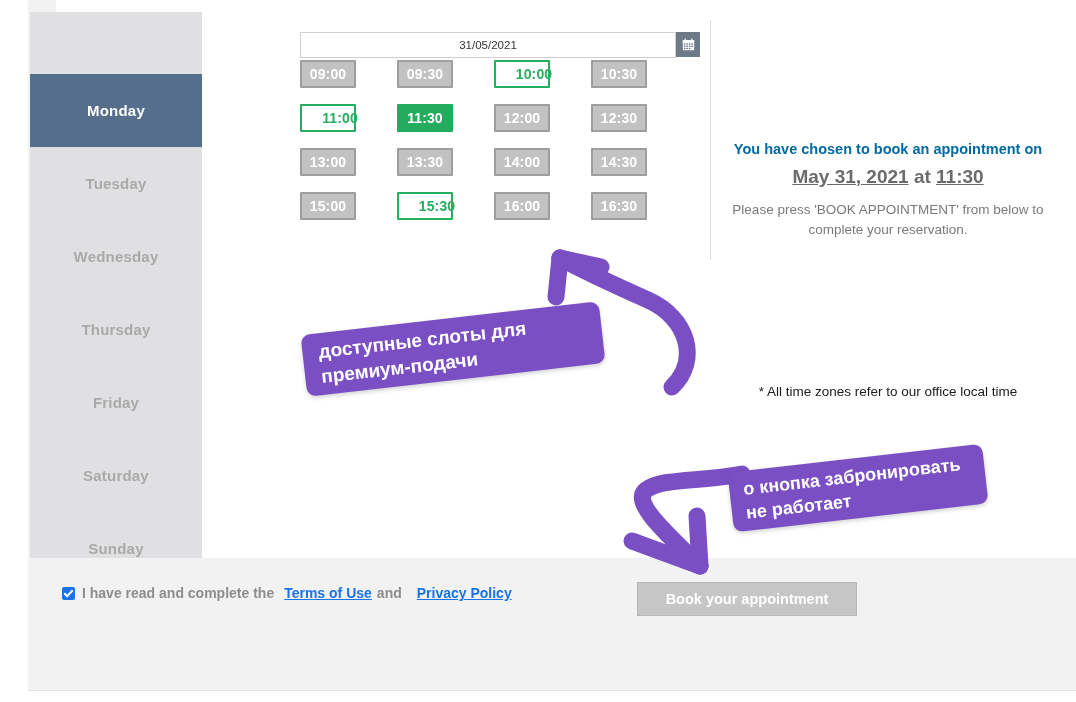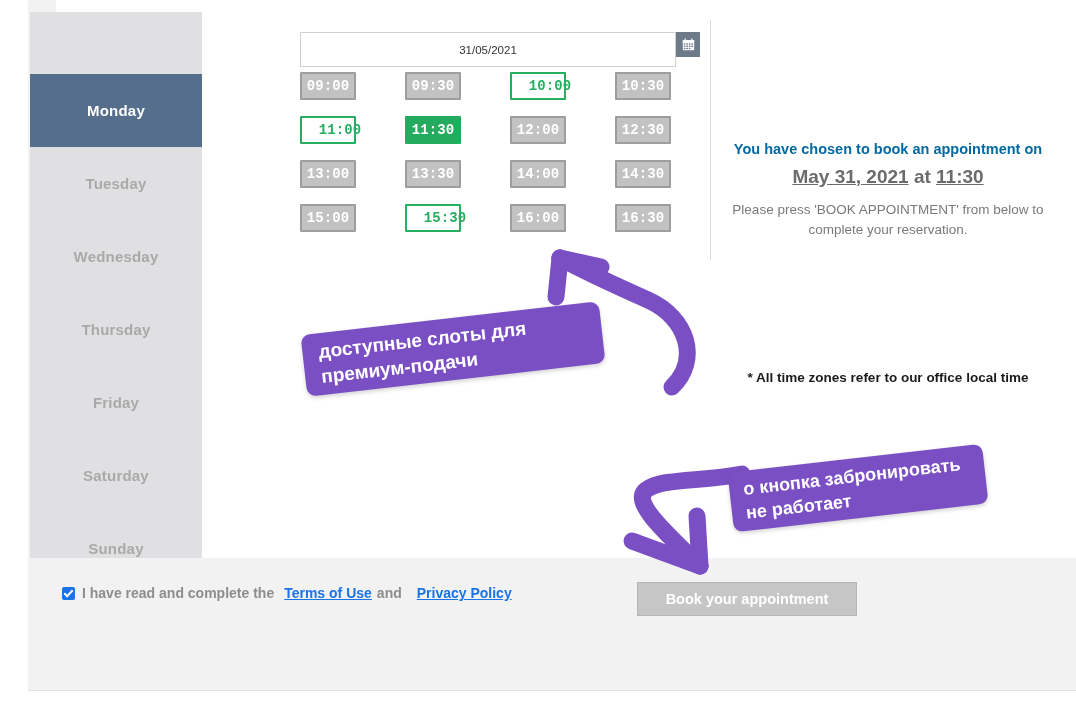--- a/index.html
+++ b/index.html
@@ -85,21 +85,21 @@
   }
   #date-row {
     position: absolute;
     left: 38px; top: 20px;
     width: 400px;
     height: 25px;
     display: flex;
   }
   #date-input {
     flex: 1;
-    height: 35px;
+    height: 26px;
     box-sizing: border-box;
     border: 1px solid #cfcfcf;
     background: #ffffff;
     font-family: "Liberation Sans", sans-serif;
     font-size: 11.5px;
     color: #333;
     text-align: center;
     padding: 0;
     outline: none;
   }
@@ -111,27 +111,26 @@
     border: 1px solid #6c7a8a;
     display: flex;
     align-items: center;
     justify-content: center;
     cursor: pointer;
   }
   #calendar-btn svg { display: block; }
 
   #slots-grid {
     position: absolute;
-    left: 38px; top: 60px;
+    left: 38px; top: 48px;
     width: 400px;
     display: grid;
     grid-template-columns: repeat(4, 97px);
     grid-auto-rows: 44px;
-    column-gap: 8px;
-    font-family: Liberation Mono, monospace;
+    column-gap: 0px;
   }
   .slot {
     width: 56px;
     height: 28px;
     box-sizing: border-box;
     display: flex;
     align-items: center;
     justify-content: center;
     font-size: 14px;
     font-weight: bold;
@@ -189,25 +188,25 @@
   #chosen-datetime .u { text-decoration: underline; margin-top: 8px; }
   #chosen-datetime .at { text-decoration: none; }
   #press-note {
     margin-top: 12px;
     font-size: 13.5px;
     color: #7a7a7a;
     line-height: 20px;
   }
   #timezone-note {
     position: absolute;
-    left: 718px; top: 370px;
+    left: 718px; top: 384px;
     width: 340px;
     text-align: center;
     font-size: 13.5px;
-    font-weight: bold;
+    font-weight: normal;
     color: #1b1b1b;
   }
 
   
   #terms-row {
     position: absolute;
     left: 62px; top: 585px;
     display: flex;
     align-items: center;
     font-size: 14px;

